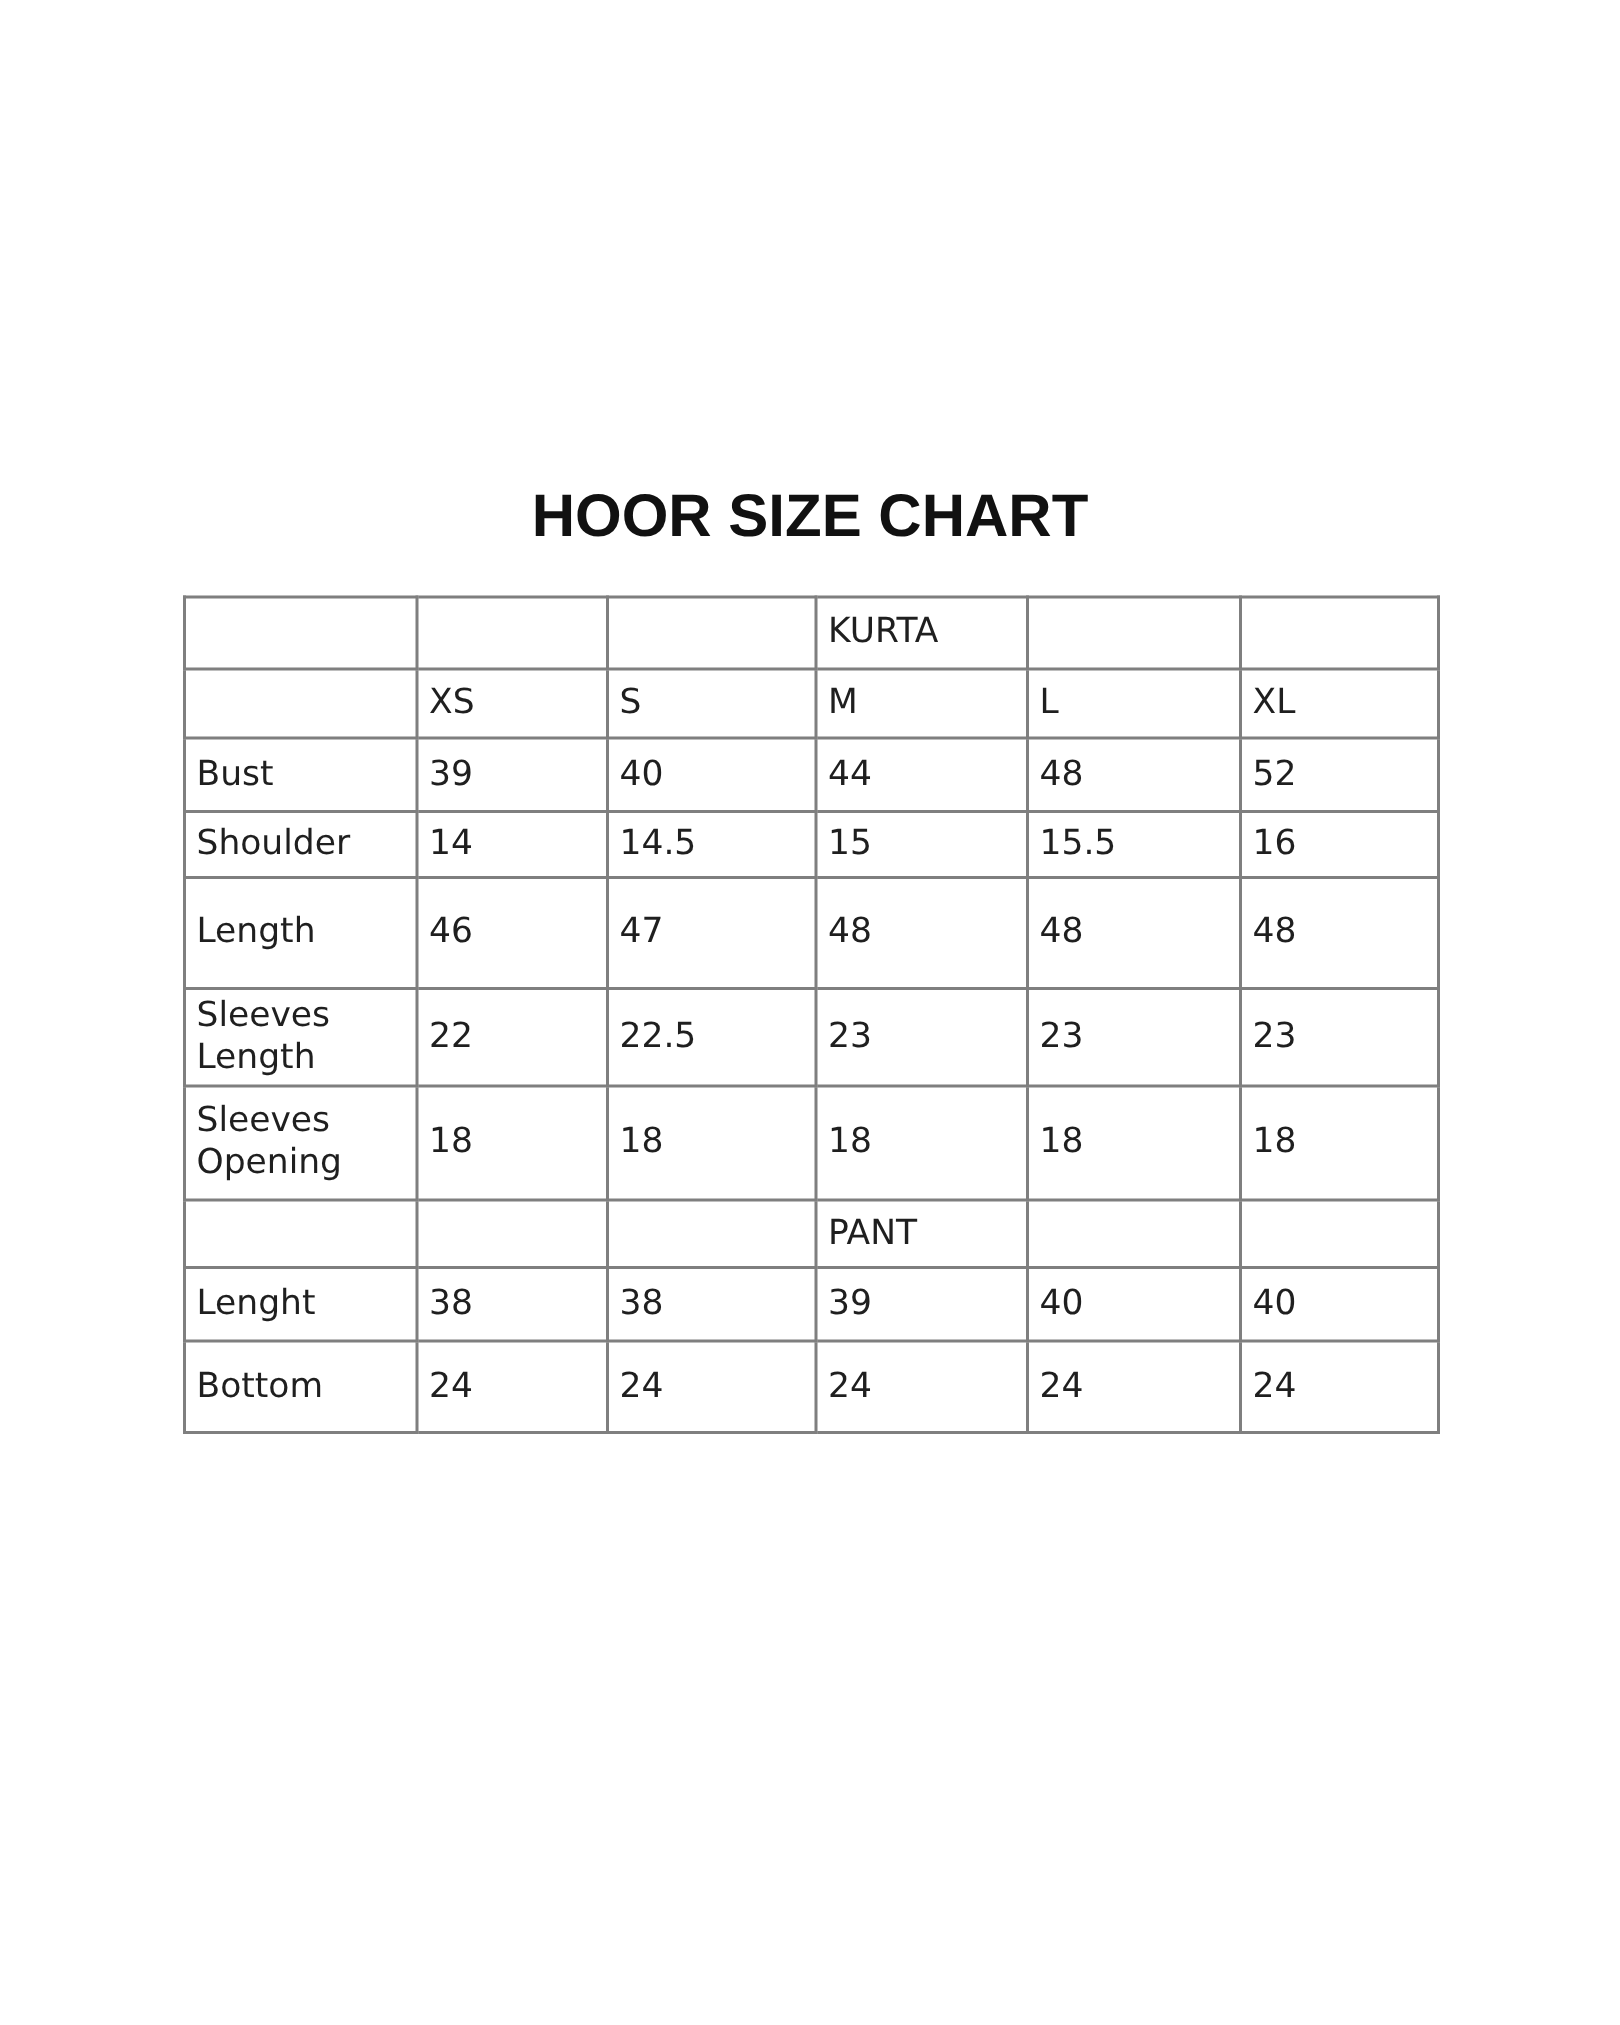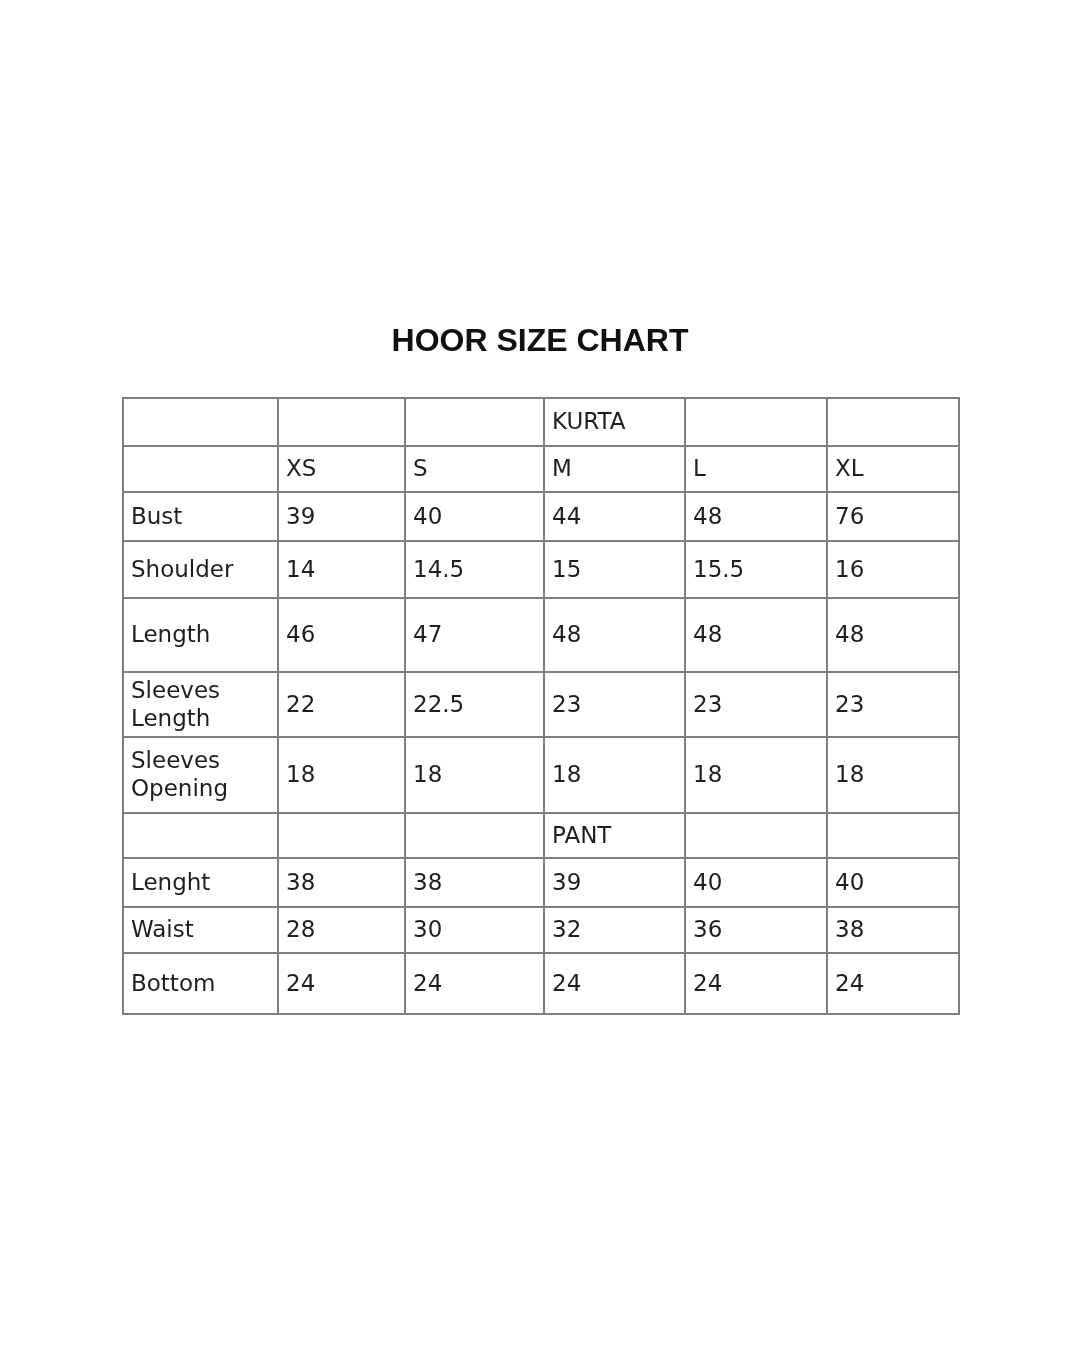--- a/index.html
+++ b/index.html
@@ -15,21 +15,21 @@
     font-family: "DejaVu Sans", "Liberation Sans", sans-serif;
     overflow: hidden;
   }
   .page-title {
     position: absolute;
     top: 322px;
     left: 0;
     width: 1080px;
     text-align: center;
     font-family: "Liberation Sans", "DejaVu Sans", sans-serif;
-    font-size: 32px;
+    font-size: 40px;
     font-weight: bold;
     letter-spacing: 0px;
     color: #111111;
   }
   table.size-chart {
     position: absolute;
     left: 122px;
     top: 397px;
     width: 836px;
     border-collapse: collapse;
@@ -46,21 +46,21 @@
     overflow: hidden;
   }
   td.section-cell {
     font-weight: normal;
     color: #151515;
   }
   
   .rh1  { height: 48px; }
   .rh2  { height: 46px; }
   .rh3  { height: 49px; }
-  .rh4  { height: 57px; }
+  .rh4  { height: 44px; }
   .rh5  { height: 74px; }
   .rh6  { height: 47px; }
   .rh7  { height: 65px; border-radius: 23px; }
   .rh8  { height: 76px; }
   .rh9  { height: 45px; padding-left: 44px; }
   .rh10 { height: 49px; padding-left: 12px; }
   .rh11 { height: 46px; }
   .rh12 { height: 61px; border-radius: 20px; }
 </style>
 </head>
@@ -98,21 +98,21 @@
       <td>L</td>
       <td>XL</td>
     </tr>
 
     <tr class="rh3">
       <td>Bust</td>
       <td>39</td>
       <td>40</td>
       <td>44</td>
       <td>48</td>
-      <td>76</td>
+      <td>52</td>
     </tr>
 
     <tr class="rh4">
       <td>Shoulder</td>
       <td>14</td>
       <td>14.5</td>
       <td>15</td>
       <td>15.5</td>
       <td>16</td>
     </tr>
@@ -156,28 +156,20 @@
 
     <tr class="rh10">
       <td>Lenght</td>
       <td>38</td>
       <td>38</td>
       <td>39</td>
       <td>40</td>
       <td>40</td>
     </tr>
 
-    <tr class="rh11">
-      <td>Waist</td>
-      <td>28</td>
-      <td>30</td>
-      <td>32</td>
-      <td>36</td>
-      <td>38</td>
-    </tr>
 
     <tr class="rh12">
       <td>Bottom</td>
       <td>24</td>
       <td>24</td>
       <td>24</td>
       <td>24</td>
       <td>24</td>
     </tr>
   </tbody>

